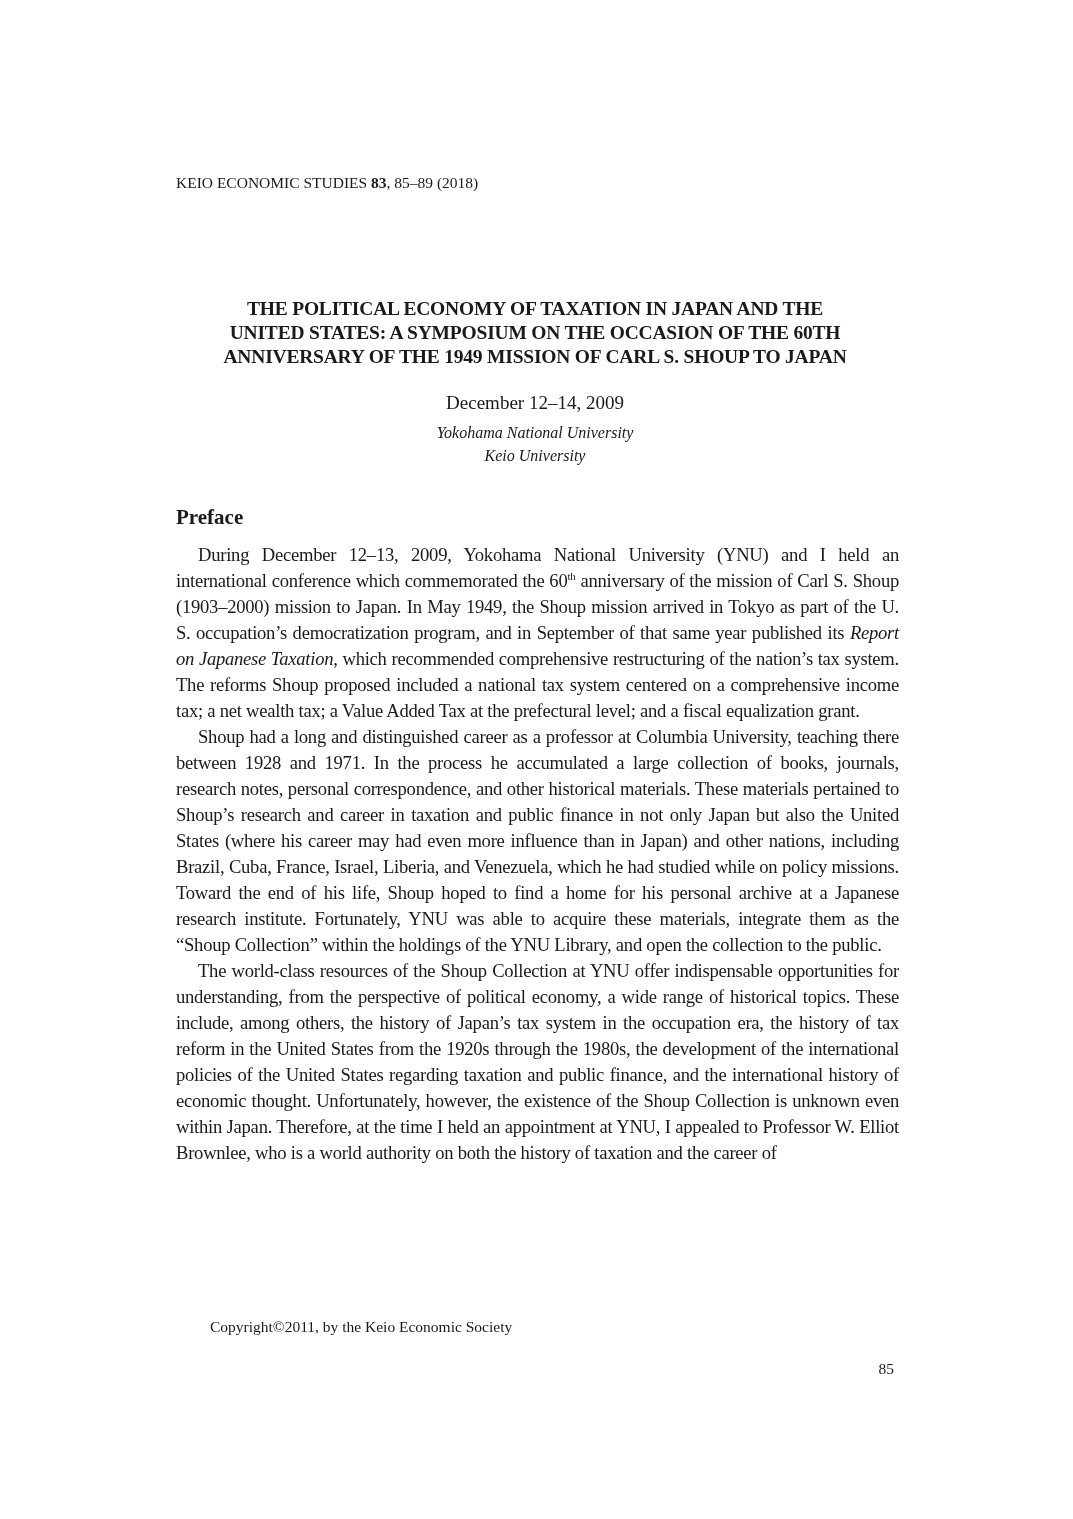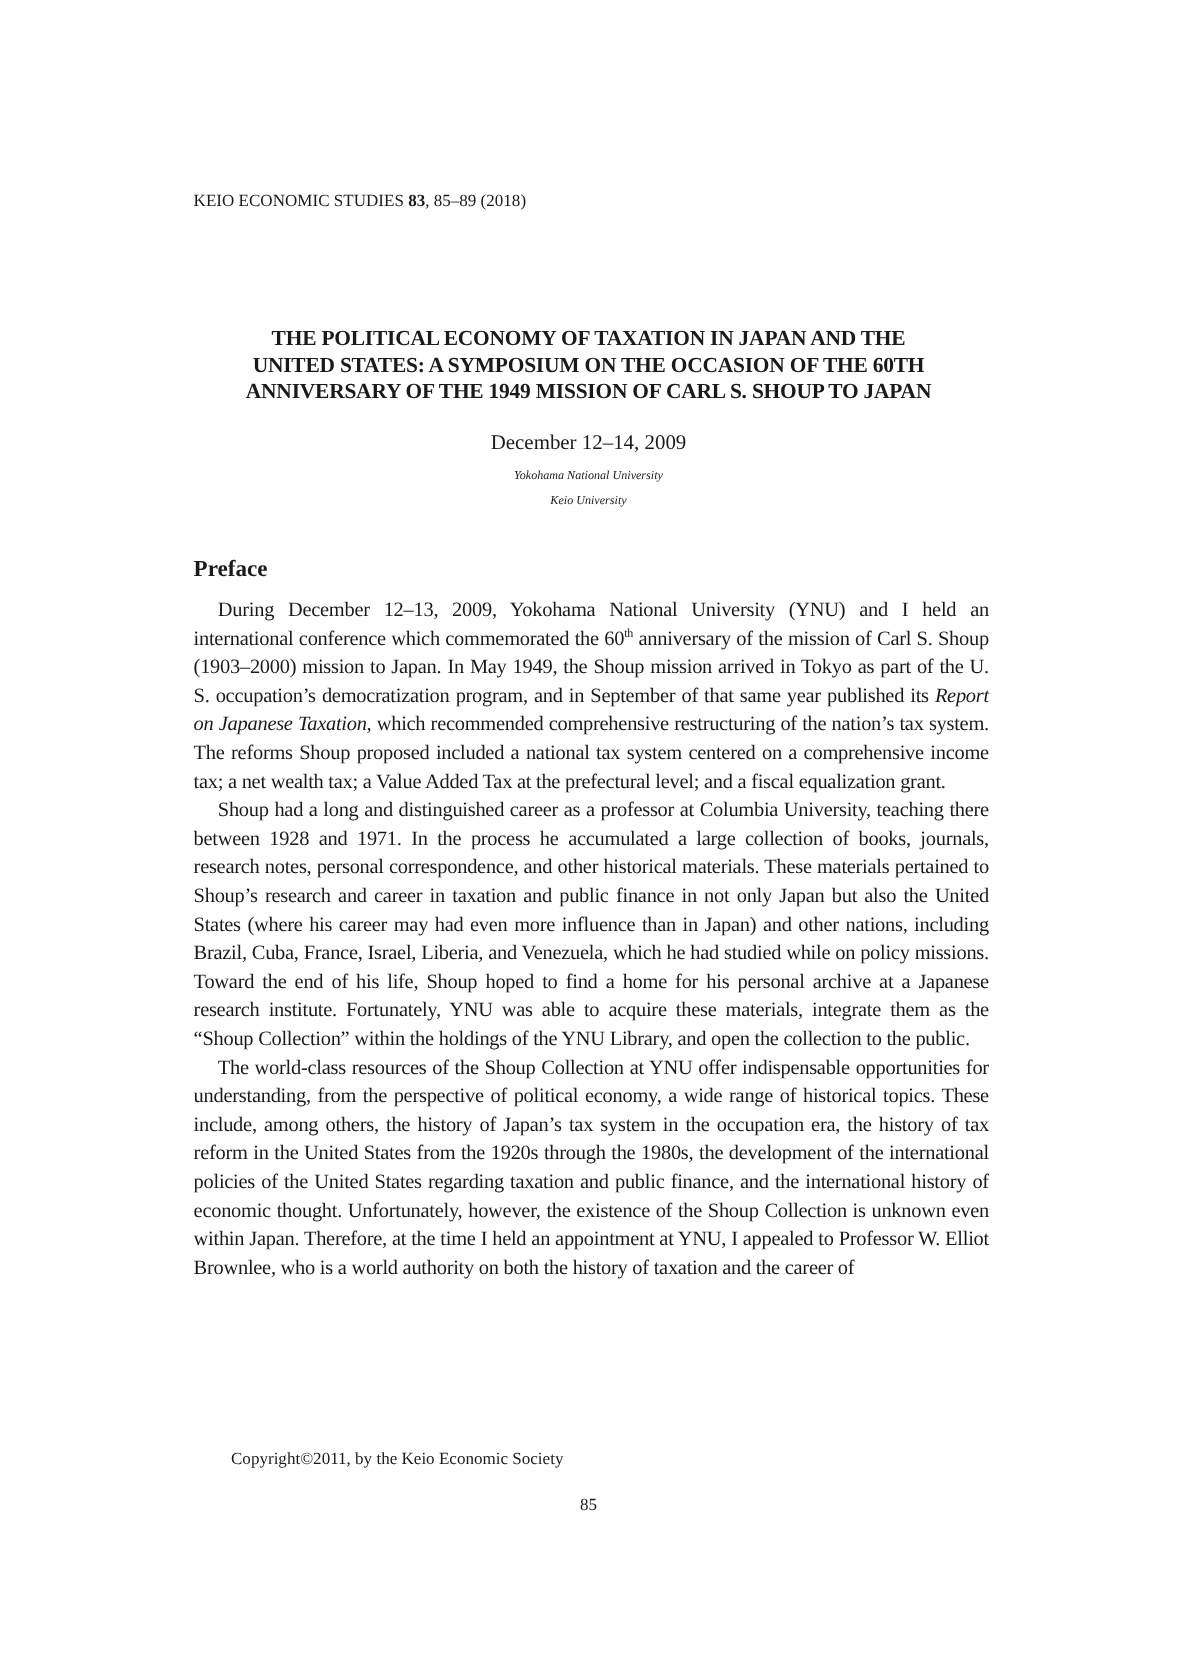--- a/index.html
+++ b/index.html
@@ -17,40 +17,40 @@
     text-align: center; font-weight: bold; font-size: 19.5px; line-height: 24px;
     letter-spacing: -0.2px;
     margin-top: 41px;
   }
   .date {
     position: absolute; left: 176px; width: 718px; top: 369px;
     text-align: center; font-size: 19px; margin-top: 23px;
   }
   .affil {
     position: absolute; left: 176px; width: 718px; top: 421px;
-    text-align: center; font-style: italic; font-size: 11px; line-height: 23px;
+    text-align: center; font-style: italic; font-size: 16px; line-height: 23px;
   }
   .section-heading {
     position: absolute; left: 176px; top: 505px;
     font-weight: bold; font-size: 21px;
   }
   .body-text {
     position: absolute; left: 176px; top: 542px; width: 723px;
     font-size: 18.6px; line-height: 26px; text-align: justify;
     letter-spacing: -0.25px;
   }
   .body-text p { margin: 0; text-indent: 22px; }
   .body-text i { font-style: italic; }
   .body-text sup { font-size: 11px; line-height: 0; vertical-align: super; }
   .copyright {
     position: absolute; left: 176px; top: 1318px; font-size: 15.5px; margin-left: 34px;
   }
   .page-number {
     position: absolute; left: 176px; width: 718px; top: 1360px;
-    text-align: center; font-size: 15.5px;
+    text-align: right; font-size: 15.5px;
   }
 </style>
 </head>
 <body>
 
 <div class="journal-line"><span>KEIO ECONOMIC STUDIES</span> <b>83</b><span>, 85–89 (2018)</span></div>
 
 <div class="title">
   <div>THE POLITICAL ECONOMY OF TAXATION IN JAPAN AND THE</div>
   <div>UNITED STATES: A SYMPOSIUM ON THE OCCASION OF THE 60TH</div>

